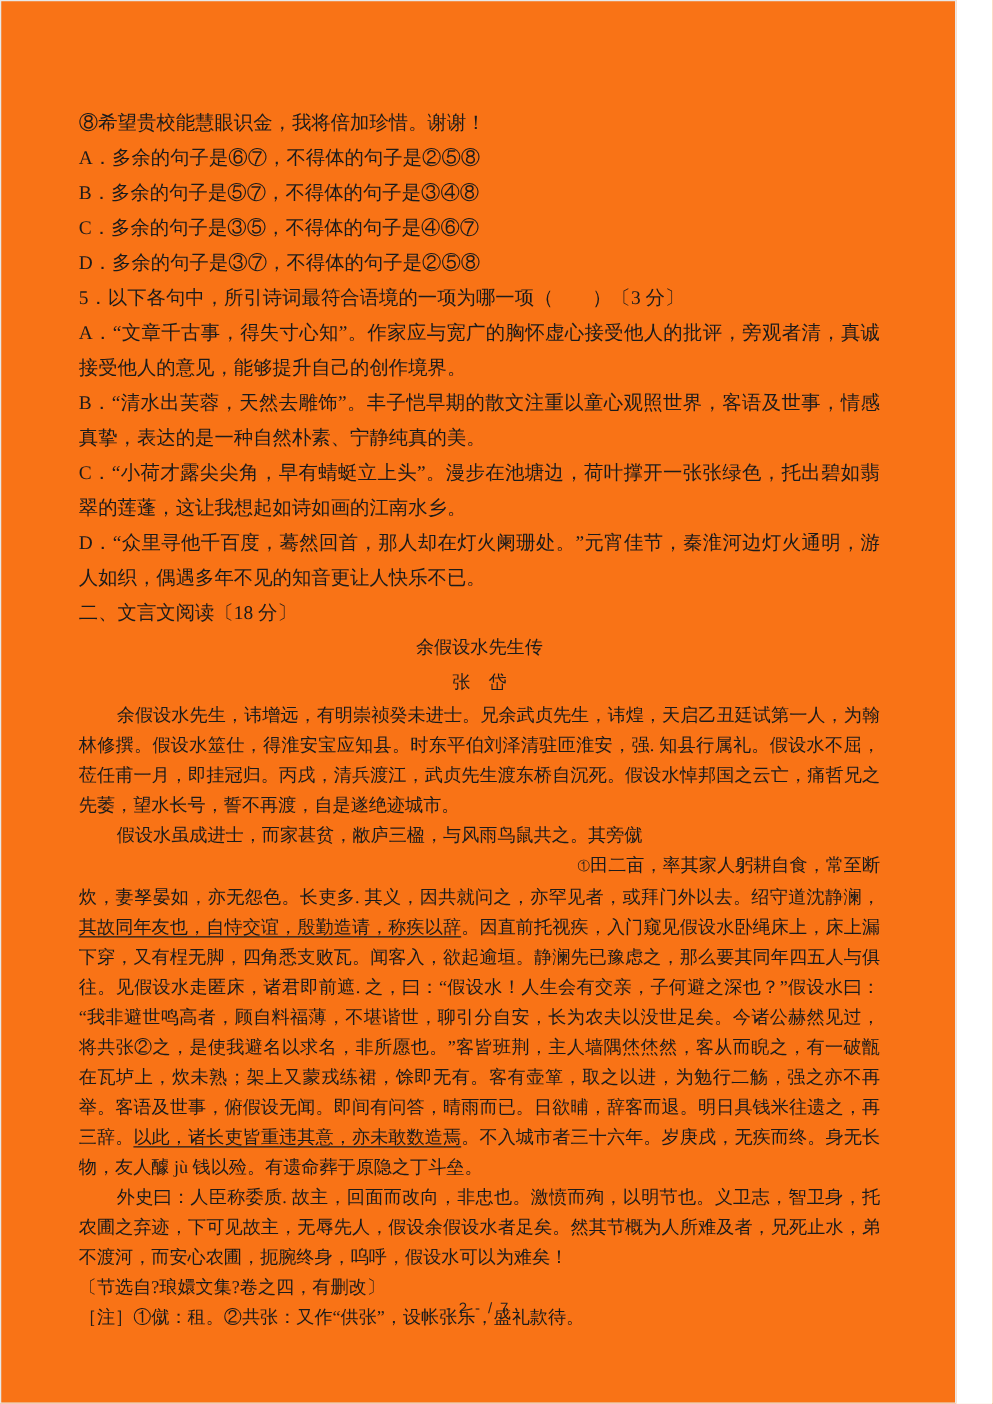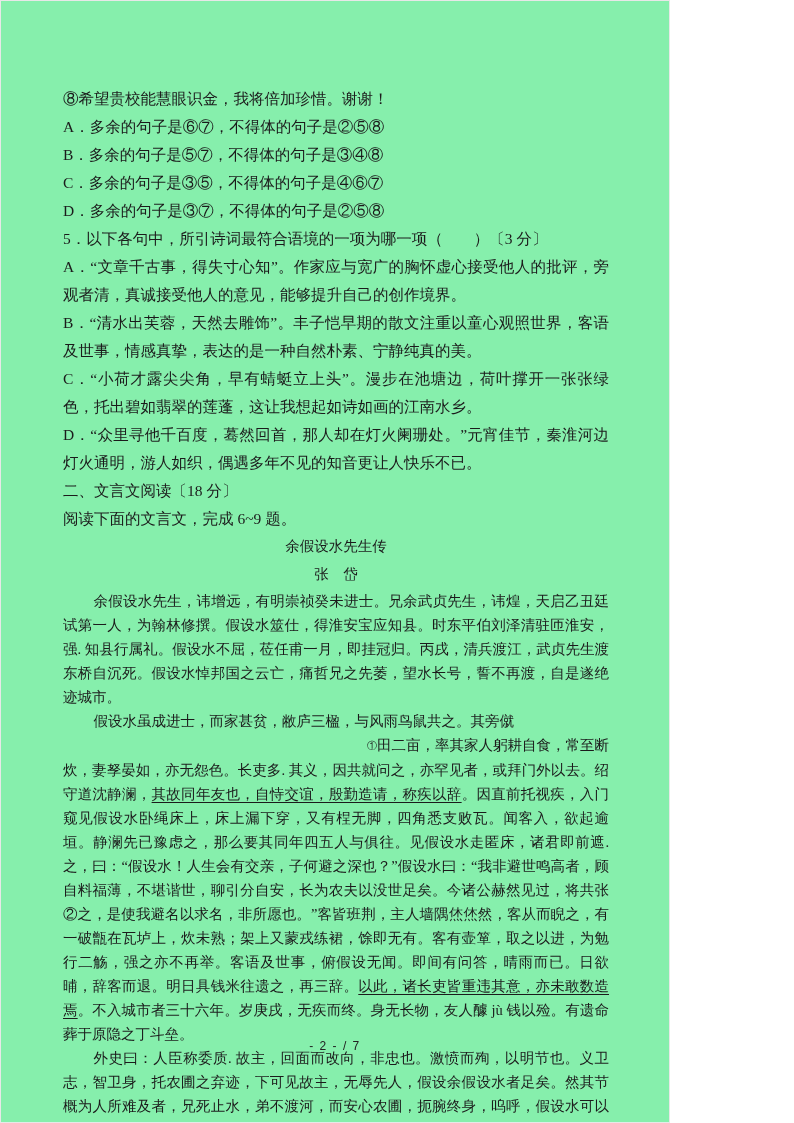--- a/index.html
+++ b/index.html
@@ -1,20 +1,20 @@
 <!DOCTYPE html>
 <html lang="zh"><head>
 <meta charset="utf-8">
 <style>
   html,body{margin:0;padding:0;background:#ffffff;}
   .page{
     position:relative;
-    width:670px;height:1123px;
+    width:765px;height:1123px;
     box-sizing:border-box;
-    background:#86efac;
+    background:#f97316;
     border:1px solid #e8e8e8;
     padding:84px 60px 0 62px;
     font-family:"Liberation Serif","DejaVu Serif",serif;
     color:#1b1b1b;
     overflow:hidden;
   }
   .top{font-size:15.5px;line-height:28px;}
   .top .line{text-align:justify;}
   .passage{font-size:14.5px;line-height:24px;}
   .center{text-align:center;line-height:28px;font-family:Liberation Mono, monospace;}
@@ -43,21 +43,20 @@
     <div class="line">A．多余的句子是⑥⑦，不得体的句子是②⑤⑧</div>
     <div class="line">B．多余的句子是⑤⑦，不得体的句子是③④⑧</div>
     <div class="line">C．多余的句子是③⑤，不得体的句子是④⑥⑦</div>
     <div class="line">D．多余的句子是③⑦，不得体的句子是②⑤⑧</div>
     <div class="line">5．以下各句中，所引诗词最符合语境的一项为哪一项（　　）〔3 分〕</div>
     <div class="line">A．“文章千古事，得失寸心知”。作家应与宽广的胸怀虚心接受他人的批评，旁观者清，真诚接受他人的意见，能够提升自己的创作境界。</div>
     <div class="line">B．“清水出芙蓉，天然去雕饰”。丰子恺早期的散文注重以童心观照世界，客语及世事，情感真挚，表达的是一种自然朴素、宁静纯真的美。</div>
     <div class="line">C．“小荷才露尖尖角，早有蜻蜓立上头”。漫步在池塘边，荷叶撑开一张张绿色，托出碧如翡翠的莲蓬，这让我想起如诗如画的江南水乡。</div>
     <div class="line">D．“众里寻他千百度，蓦然回首，那人却在灯火阑珊处。”元宵佳节，秦淮河边灯火通明，游人如织，偶遇多年不见的知音更让人快乐不已。</div>
     <div class="line">二、文言文阅读〔18 分〕</div>
-    <div class="line">阅读下面的文言文，完成 6~9 题。</div>
   </div>
 
   <div class="passage">
     <div class="center">余假设水先生传</div>
     <div class="center">张　岱</div>
 
     <div class="para">余假设水先生，讳增远，有明崇祯癸未进士。兄余武贞先生，讳煌，天启乙丑廷试第一人，为翰林修撰。假设水筮仕，得淮安宝应知县。时东平伯刘泽清驻匝淮安，强. 知县行属礼。假设水不屈，莅任甫一月，即挂冠归。丙戌，清兵渡江，武贞先生渡东桥自沉死。假设水悼邦国之云亡，痛哲兄之先萎，望水长号，誓不再渡，自是遂绝迹城市。</div>
 
     <div class="para-open">假设水虽成进士，而家甚贫，敝庐三楹，与风雨鸟鼠共之。其旁僦</div>
     <div class="inset"><span class="fn-marker">①</span><span>田二亩，率其家人躬耕自食，常至断</span></div>

